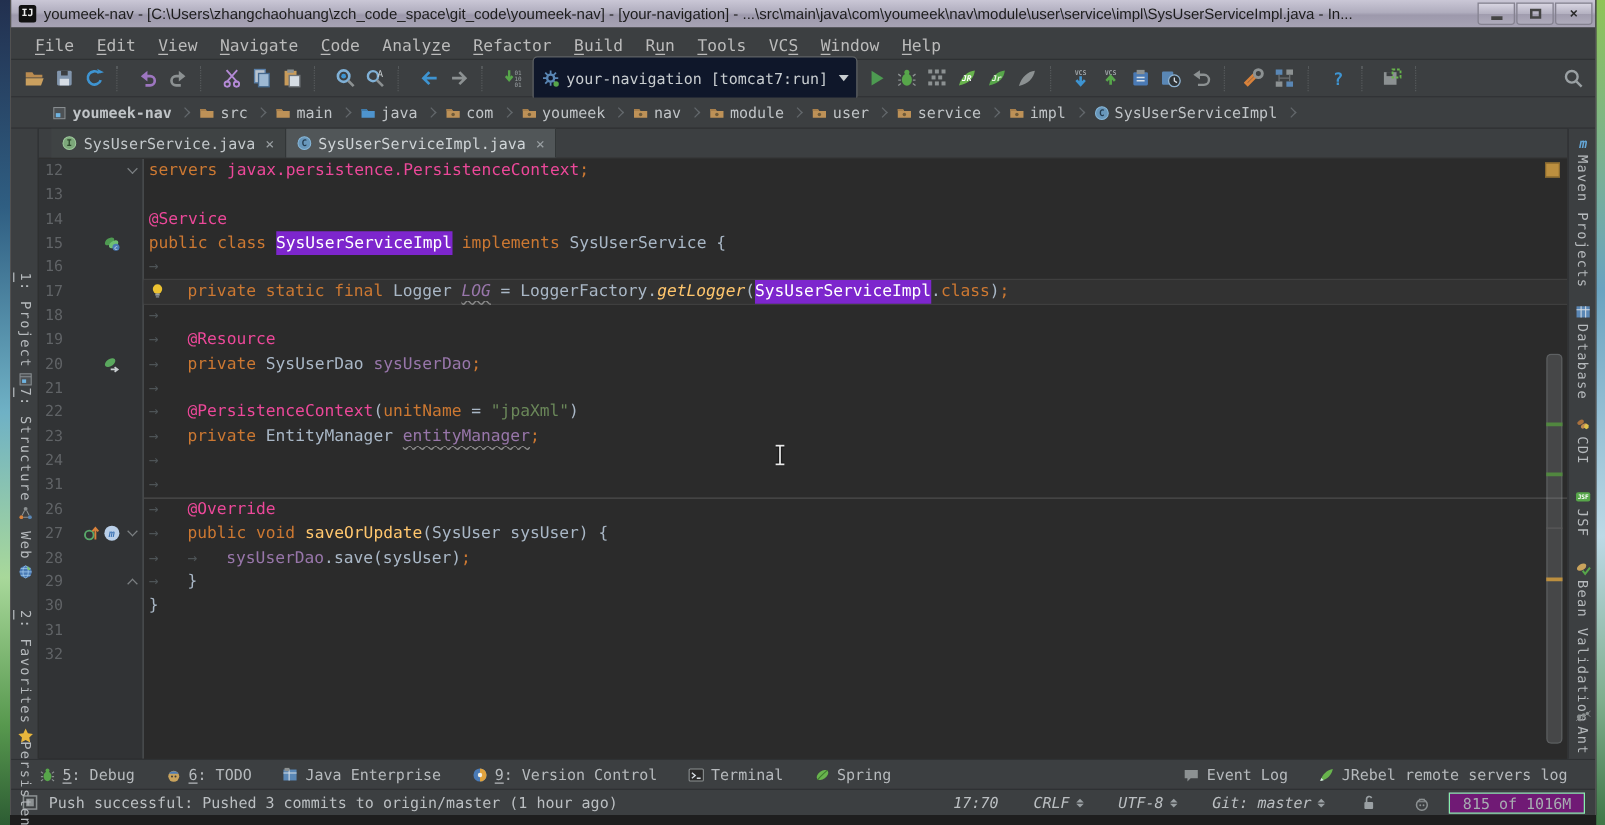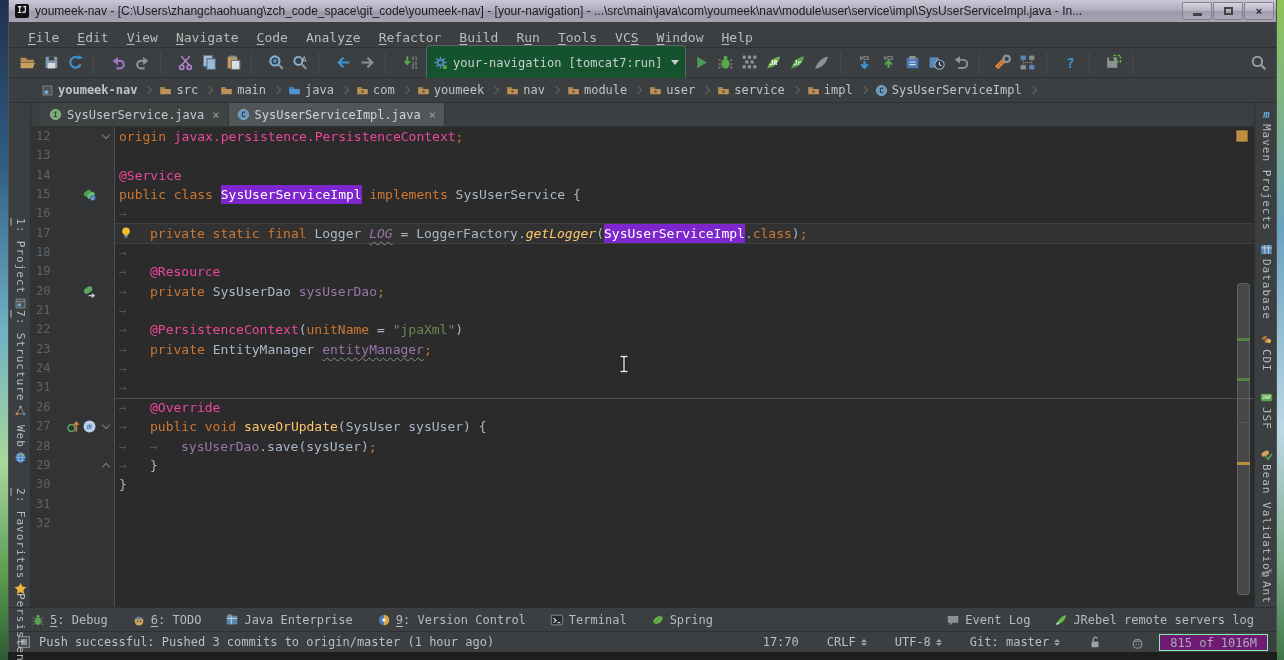--- a/index.html
+++ b/index.html
@@ -37,21 +37,21 @@
   .menubar{height:26px;flex:0 0 26px;display:flex;align-items:flex-end;padding-left:10px;
     background:#3c3f41;border-bottom:1px solid #2e3133;font-size:13px;color:#bbbbbb;}
   .menuitem{padding:2px 9px;white-space:nowrap;}
   .menuitem u{text-underline-offset:2px;}
 
   
   .toolbar{height:30px;flex:0 0 30px;display:flex;align-items:center;background:#3c3f41;
     border-bottom:1px solid #2e3133;padding:0 6px;}
   .tbtn{width:24px;height:24px;display:flex;align-items:center;justify-content:center;flex:0 0 auto;}
   .tsep{width:10px;height:20px;border-left:1px dotted #55595b;margin:0 3px 0 6px;flex:0 0 auto;}
-  .runcombo{height:22px;border:1px solid #5e6264;border-radius:4px;background:#14532d;
+  .runcombo{height:22px;border:1px solid #5e6264;border-radius:4px;background:#0f172a;
     display:flex;align-items:center;padding:17px 6px;margin:0 4px;color:#c8cdd0;white-space:nowrap;text-align:right;}
   .runcombo .arrow{width:0;height:0;border-left:4px solid transparent;border-right:4px solid transparent;
     border-top:5px solid #c8cdd0;margin-left:8px;}
   .tspring{flex:1;}
 
   
   .crumbbar{height:25px;flex:0 0 25px;display:flex;align-items:center;background:#3c3f41;
     border-bottom:1px solid #2e3133;padding-left:32px;color:#c0c4c7;font-size:12px;}
   .crumb{display:flex;align-items:center;gap:4px;white-space:nowrap;}
   .crumb.bold{font-weight:bold;}
@@ -115,21 +115,21 @@
   
   .bottombar{height:24px;flex:0 0 24px;background:#3c3f41;border-top:1px solid #2e3133;
     display:flex;align-items:center;padding:0 10px;color:#b6babd;font-size:12px;}
   .bwitem{display:flex;align-items:center;gap:5px;padding:0 12px;white-space:nowrap;}
   .bwitem u{text-underline-offset:2px;}
   .bspring{flex:1;}
 
   
   .statusbar{height:21px;flex:0 0 21px;background:#3c3f41;border-top:1px solid #2e3133;
     display:flex;align-items:center;padding:0 8px;color:#bbbfc2;font-size:12px;}
-  .stitem{display:flex;align-items:center;gap:3px;margin-left:28px;white-space:nowrap;}
+  .stitem{display:flex;align-items:center;gap:3px;margin-left:28px;white-space:nowrap;font-style:italic;}
   .ud{display:inline-flex;flex-direction:column;gap:1px;margin-left:2px;}
   .ud i{display:block;width:0;height:0;border-left:3px solid transparent;border-right:3px solid transparent;}
   .ud .u{border-bottom:3px solid #9aa0a3;}
   .ud .d{border-top:3px solid #9aa0a3;}
   .membox{background:#701a75;border:1px solid #86efac;color:#a7adb1;padding:0 10px;height:17px;
     line-height:16px;margin-left:14px;}
   .stspring{flex:1;}
   svg{display:block;}
 </style>
 </head>
@@ -644,21 +644,21 @@
                   <text x="8" y="11.3" font-size="9" font-weight="bold" fill="#243c50" text-anchor="middle">C</text>
                 </svg>
               </span>
               <span>SysUserServiceImpl.java</span>
               <span class="closex">×</span>
             </div>
           </div>
         <div class="editor">
           <div class="gutterbg"></div>
           <div class="rows">
-              <div class="row"><span class="ln">12</span><span class="gico"></span><span class="fcol"><span class="chev down"></span></span><span class="codecell"><span class="s-kw">origin </span><span class="s-ann">javax.persistence.PersistenceContext</span><span class="s-semi">;</span></span></div>
+              <div class="row"><span class="ln">12</span><span class="gico"></span><span class="fcol"><span class="chev down"></span></span><span class="codecell"><span class="s-kw">servers </span><span class="s-ann">javax.persistence.PersistenceContext</span><span class="s-semi">;</span></span></div>
               <div class="row"><span class="ln">13</span><span class="gico"></span><span class="fcol"></span><span class="codecell"></span></div>
               <div class="row"><span class="ln">14</span><span class="gico"></span><span class="fcol"></span><span class="codecell"><span class="s-ann">@Service</span></span></div>
               <div class="row"><span class="ln">15</span><span class="gico"><span><svg width="15" height="15" viewBox="0 0 16 16">
                       <ellipse cx="6" cy="6.5" rx="4.5" ry="2.7" fill="#4e9a51" transform="rotate(-35 6 6.5)"></ellipse>
                       <ellipse cx="9.5" cy="9" rx="4.5" ry="2.7" fill="#6fbf73" transform="rotate(-35 9.5 9)"></ellipse>
                       <circle cx="11.5" cy="11.5" r="3" fill="#4a7ab5"></circle>
                       <text x="11.5" y="13.6" font-size="5.5" fill="#d8e6f2" text-anchor="middle">c</text>
                     </svg></span></span><span class="fcol"></span><span class="codecell"><span class="s-kw">public class </span><span class="s-hl">SysUserServiceImpl</span><span class="s-pln"> </span><span class="s-kw">implements</span><span class="s-pln"> SysUserService {</span></span></div>
               <div class="row"><span class="ln">16</span><span class="gico"></span><span class="fcol"></span><span class="codecell"><span class="tabws">→</span></span></div>
               <div class="row caret"><span class="ln">17</span><span class="gico"></span><span class="fcol"></span><span class="codecell"><span class="tabws"><svg width="14" height="14" viewBox="0 0 16 16">

